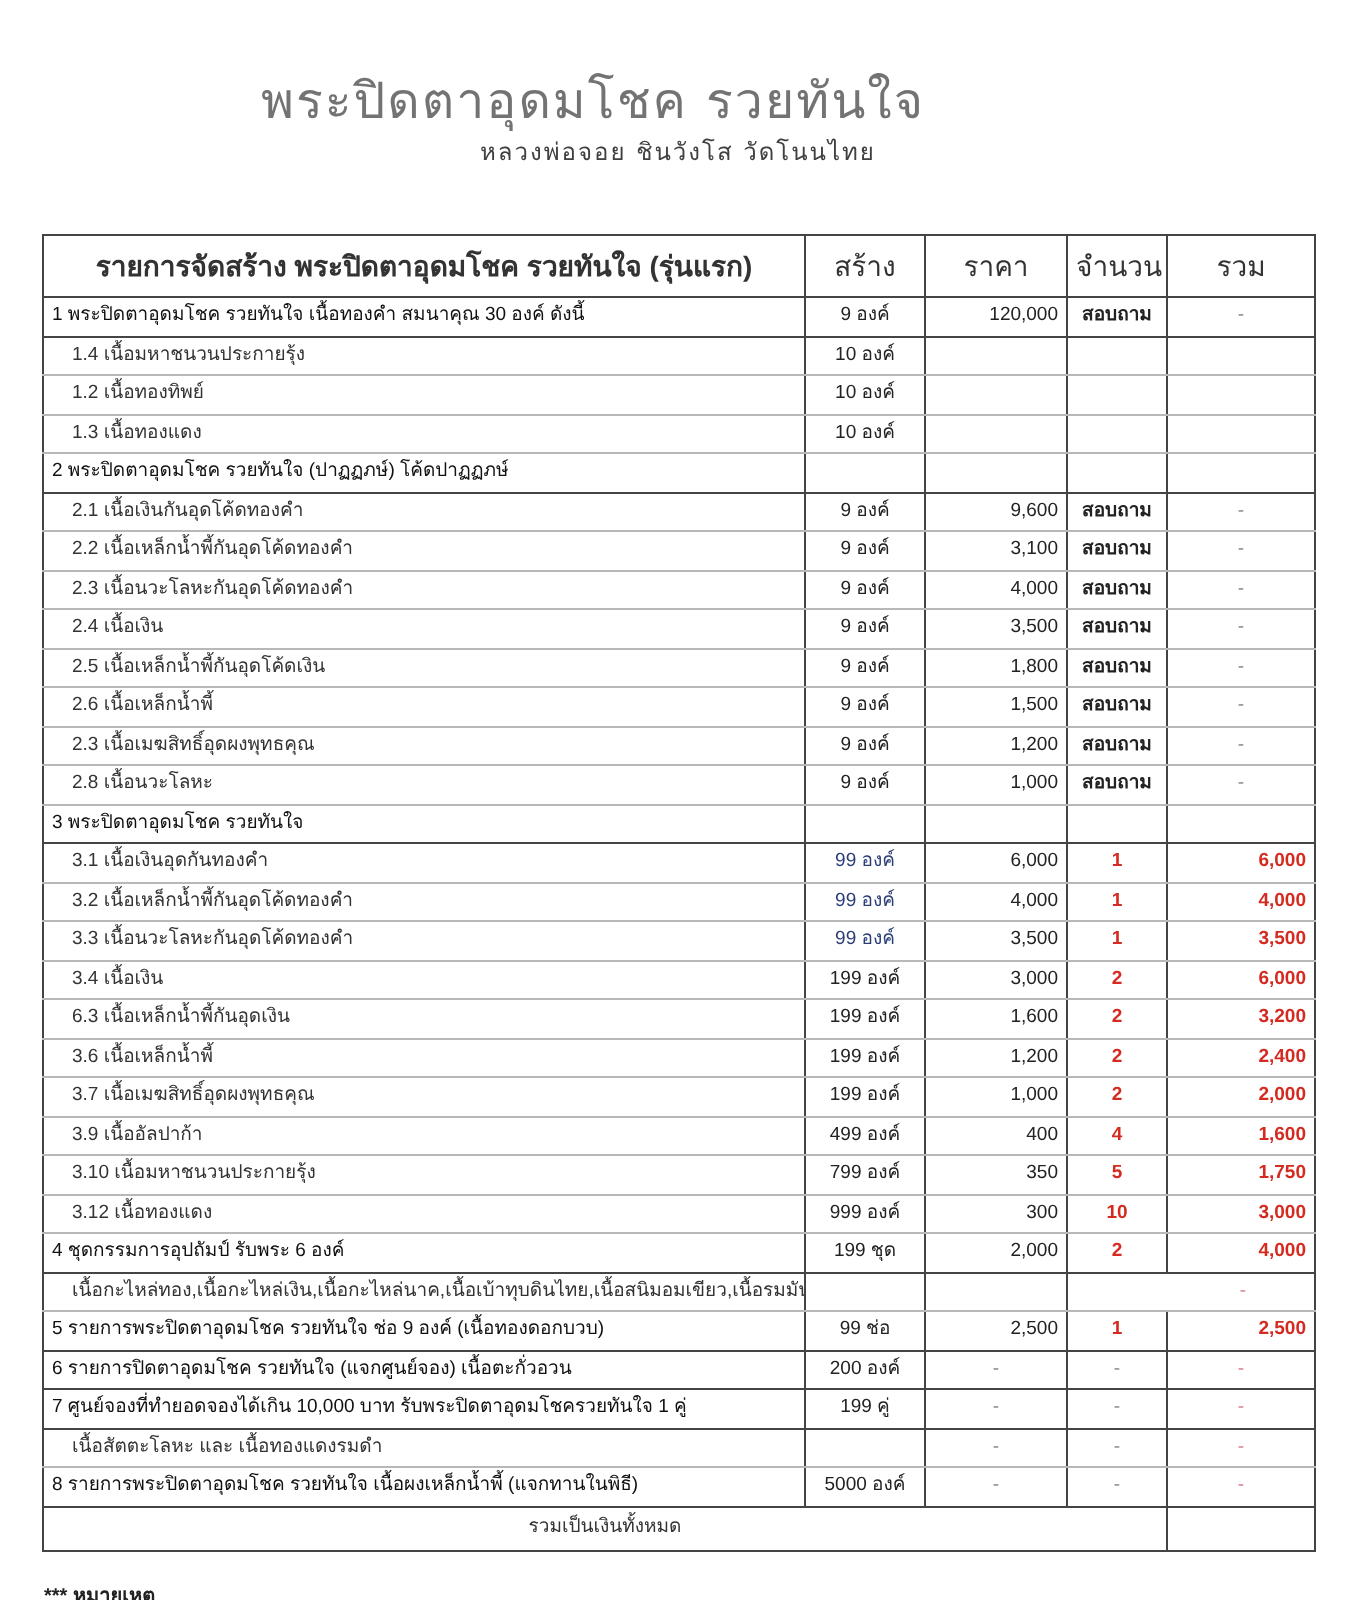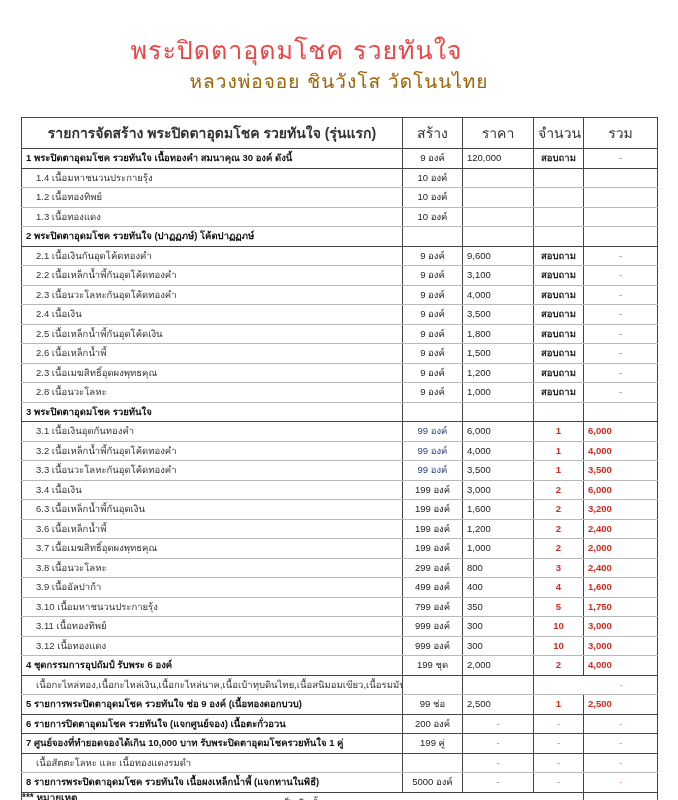--- a/index.html
+++ b/index.html
@@ -1,28 +1,28 @@
 <!DOCTYPE html>
 <html><head>
 <meta charset="utf-8">
 <style>
   html, body { margin:0; padding:0; background:#ffffff; }
   body { width:678px; height:800px; overflow:hidden; position:relative; font-family:"DejaVu Sans", sans-serif; color:#222; }
-  .title { position:absolute; left:0; width:593px; top:30px; text-align:center; font-size:25px; letter-spacing:1px; color:#ef4444; font-family:"DejaVu Sans", sans-serif; }
-  .subtitle { position:absolute; left:0; width:678px; top:66px; text-align:center; font-size:19px; letter-spacing:1px; color:#a16207; font-family:"DejaVu Sans", sans-serif; }
+  .title { position:absolute; left:0; width:593px; top:30px; text-align:center; font-size:25px; letter-spacing:1px; color:#737373; font-family:"DejaVu Sans", sans-serif; }
+  .subtitle { position:absolute; left:0; width:678px; top:66px; text-align:center; font-size:12px; letter-spacing:1px; color:#404040; font-family:"DejaVu Sans", sans-serif; }
   table { position:absolute; left:21px; top:117px; width:636px; border-collapse:collapse; table-layout:fixed; font-family:"Liberation Sans", sans-serif; font-size:9.5px; }
   td, th { border:1px solid #444; padding:0 4px; height:18.5px; line-height:18px; white-space:nowrap; overflow:hidden; }
   tr.rowsep td { border-top-color:#b8b8b8; border-bottom-color:#b8b8b8; }
   th { font-weight:normal; height:30px; font-size:14px; color:#333; }
   th.desc-h { font-weight:bold; }
   td.desc { text-align:left; }
   td.sub { padding-left:14px; color:#333; }
-  td.head { font-weight:bold; color:#111; }
+  td.head { font-weight:normal; color:#111; }
   td.c { text-align:center; }
-  td.r { }
+  td.r { text-align:right; }
   td.bold { font-weight:bold; }
   .red { color:#d42a20; font-weight:bold; }
   .blue { color:#2b3d78; }
   td.dash-red { color:#d9808a; text-align:center; }
   td.dash { color:#888; text-align:center; }
   td.total-label { text-align:center; color:#333; height:21px; }
   .note { position:absolute; left:22px; top:790px; font-family:"Liberation Sans", sans-serif; font-size:10px; font-weight:bold; color:#222; }
 </style>
 </head>
 <body>
@@ -189,46 +189,32 @@
         <td class="r red">2,400</td>
       </tr>
       <tr class="rowsep">
         <td class="desc sub">3.7 เนื้อเมฆสิทธิ์อุดผงพุทธคุณ</td>
         <td class="c">199 องค์</td>
         <td class="r">1,000</td>
         <td class="c red">2</td>
         <td class="r red">2,000</td>
       </tr>
       <tr class="rowsep">
-        <td class="desc sub">3.8 เนื้อนวะโลหะ</td>
-        <td class="c">299 องค์</td>
-        <td class="r">800</td>
-        <td class="c red">3</td>
-        <td class="r red">2,400</td>
-      </tr>
-      <tr class="rowsep">
         <td class="desc sub">3.9 เนื้ออัลปาก้า</td>
         <td class="c">499 องค์</td>
         <td class="r">400</td>
         <td class="c red">4</td>
         <td class="r red">1,600</td>
       </tr>
       <tr class="rowsep">
         <td class="desc sub">3.10 เนื้อมหาชนวนประกายรุ้ง</td>
         <td class="c">799 องค์</td>
         <td class="r">350</td>
         <td class="c red">5</td>
         <td class="r red">1,750</td>
-      </tr>
-      <tr class="rowsep">
-        <td class="desc sub">3.11 เนื้อทองทิพย์</td>
-        <td class="c">999 องค์</td>
-        <td class="r">300</td>
-        <td class="c red">10</td>
-        <td class="r red">3,000</td>
       </tr>
       <tr class="rowsep">
         <td class="desc sub">3.12 เนื้อทองแดง</td>
         <td class="c">999 องค์</td>
         <td class="r">300</td>
         <td class="c red">10</td>
         <td class="r red">3,000</td>
       </tr>
       <tr>
         <td class="desc head">4 ชุดกรรมการอุปถัมป์ รับพระ 6 องค์</td>

